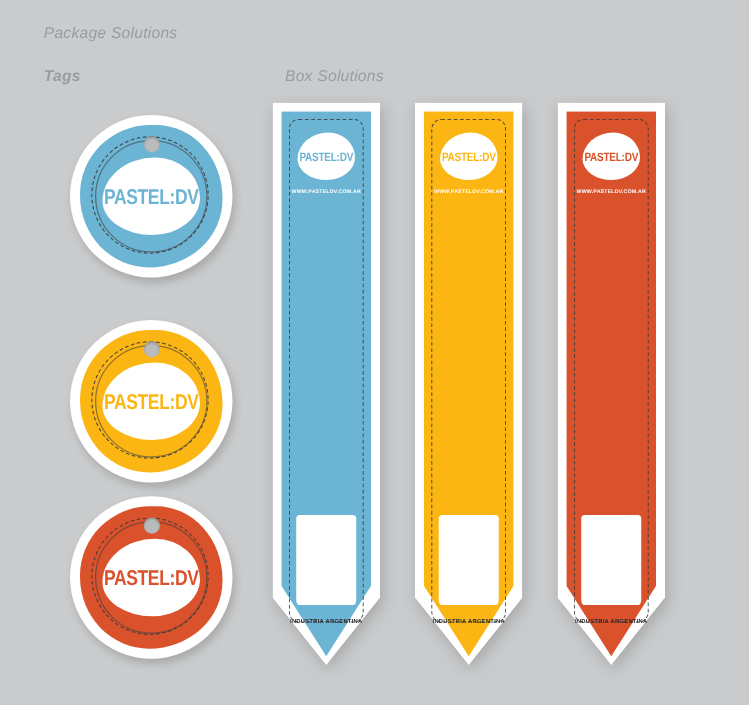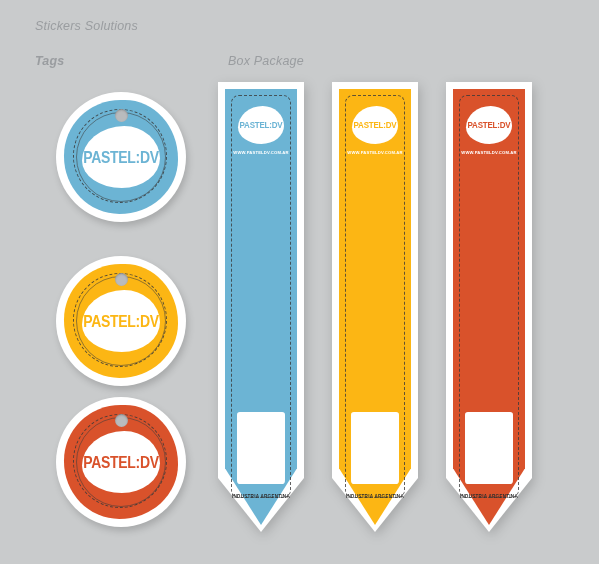--- a/index.html
+++ b/index.html
@@ -193,25 +193,25 @@
     font-size: 4.6px;
     font-weight: bold;
     letter-spacing: 0.25px;
     color: #2e2e2e;
     white-space: nowrap;
   }
 </style>
 </head>
 <body>
 
-<div id="title-package" class="section-title">Stickers Solutions</div>
+<div id="title-package" class="section-title">Package Solutions</div>
 
 <div id="title-tags" class="section-title">Tags</div>
 
-<div id="title-box" class="section-title">Box Package</div>
+<div id="title-box" class="section-title">Box Solutions</div>
 
 <div class="tag tag-blue">
   <div class="tag-disc"></div>
   <div class="tag-ring"></div>
   <div class="tag-ring2"></div>
   <div class="tag-blob">
     <span class="tag-wordmark">PASTEL:DV</span>
   </div>
   <div class="tag-hole"></div>
 </div>

